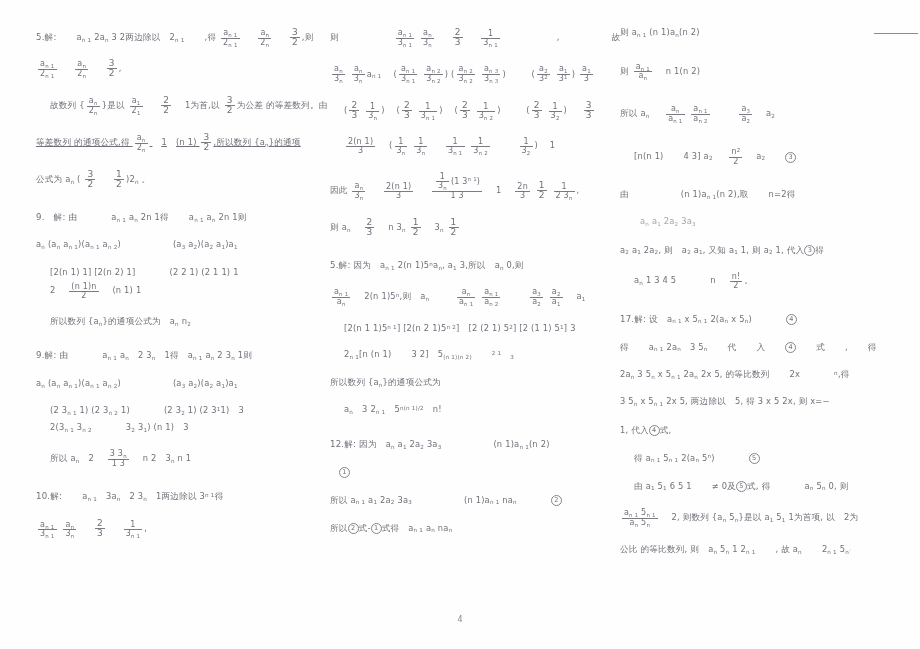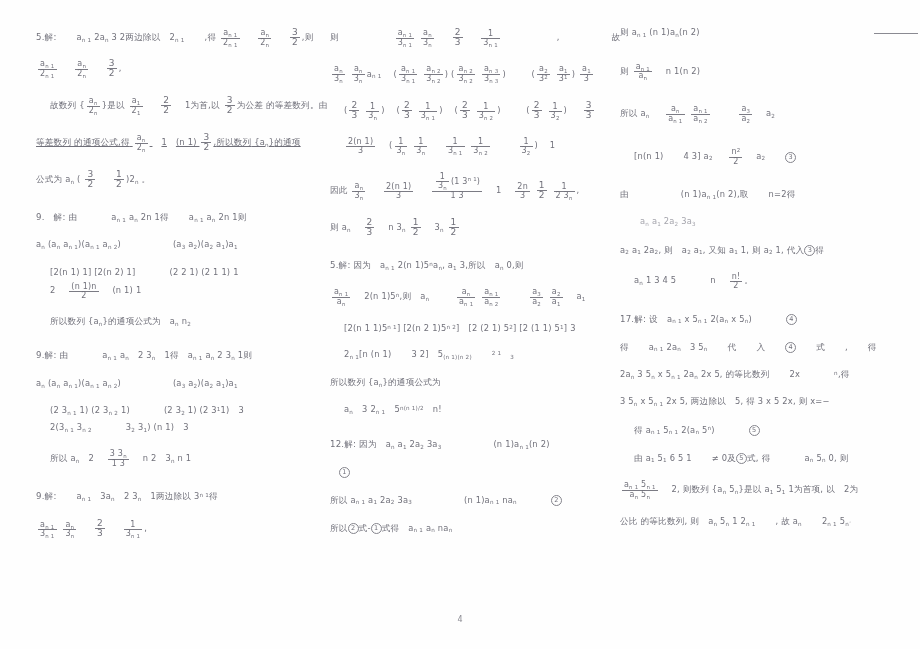--- a/index.html
+++ b/index.html
@@ -176,21 +176,21 @@
       2(3<sub>n 1</sub>&nbsp;3<sub>n 2</sub><span class="sp3"></span>3<sub>2</sub>&nbsp;3<sub>1</sub>)&nbsp;(n&nbsp;1)<span class="sp"></span>3
     </span>
 
     <span class="ln ind gap-xl">
       <span class="cjk">所以</span> a<sub>n</sub><span class="sp"></span>2<span class="sp"></span>
       <span class="fr"><span class="nu">3&nbsp;3<sub>n</sub></span><span class="de">1&nbsp;3</span></span>
       <span class="sp"></span>n&nbsp;2<span class="sp"></span>3<sub>n</sub>&nbsp;n&nbsp;1
     </span>
 
     <span class="ln gap-l">
-      <span class="cjk">9.解:</span><span class="sp2"></span>a<sub>n 1</sub><span class="sp"></span>3a<sub>n</sub><span class="sp"></span>2&nbsp;3<sub>n</sub><span class="sp"></span>1<span class="cjk">两边除以</span> 3<sup>n 1</sup><span class="cjk">得</span>
+      <span class="cjk">10.解:</span><span class="sp2"></span>a<sub>n 1</sub><span class="sp"></span>3a<sub>n</sub><span class="sp"></span>2&nbsp;3<sub>n</sub><span class="sp"></span>1<span class="cjk">两边除以</span> 3<sup>n 1</sup><span class="cjk">得</span>
     </span>
 
     <span class="ln">
       <span class="fr"><span class="nu">a<sub>n 1</sub></span><span class="de">3<sub>n 1</sub></span></span>
       <span class="fr"><span class="nu">a<sub>n</sub></span><span class="de">3<sub>n</sub></span></span>
       <span class="sp"></span>
       <span class="fr big"><span class="nu">2</span><span class="de">3</span></span>
       <span class="sp"></span>
       <span class="fr"><span class="nu">1</span><span class="de">3<sub>n 1</sub></span></span>,
     </span>
@@ -374,20 +374,23 @@
     </span>
 
     <span class="ln gap-l">
       2a<sub>n</sub>&nbsp;3&nbsp;5<sub>n</sub>&nbsp;x&nbsp;5<sub>n 1</sub>&nbsp;2a<sub>n</sub>&nbsp;2x&nbsp;5,&nbsp;<span class="cjk">的等比数列</span><span class="sp2"></span>2x<span class="sp3"></span><sup>n</sup>,<span class="cjk">得</span>
     </span>
 
     <span class="ln gap-l">
       3&nbsp;5<sub>n</sub>&nbsp;x&nbsp;5<sub>n 1</sub>&nbsp;2x&nbsp;5,&nbsp;<span class="cjk">两边除以</span><span class="sp"></span>5,&nbsp;<span class="cjk">得</span> 3&nbsp;x&nbsp;5&nbsp;2x,&nbsp;<span class="cjk">则</span> x=−
     </span>
 
+    <span class="ln gap-l">
+      1, <span class="cjk">代入</span><span class="circled">4</span><span class="cjk">式,</span>
+    </span>
 
     <span class="ln ind gap-l">
       <span class="cjk">得</span> a<sub>n 1</sub>&nbsp;5<sub>n 1</sub>&nbsp;2(a<sub>n</sub>&nbsp;5<sup>n</sup>)<span class="sp3"></span><span class="circled">5</span>
     </span>
 
     <span class="ln ind gap-l">
       <span class="cjk">由</span> a<sub>1</sub>&nbsp;5<sub>1</sub>&nbsp;6&nbsp;5&nbsp;1<span class="sp2"></span>≠&nbsp;0<span class="cjk">及</span><span class="circled">5</span><span class="cjk">式, 得</span><span class="sp3"></span>a<sub>n</sub>&nbsp;5<sub>n</sub>&nbsp;0, <span class="cjk">则</span>
     </span>
 
     <span class="ln gap-l">

